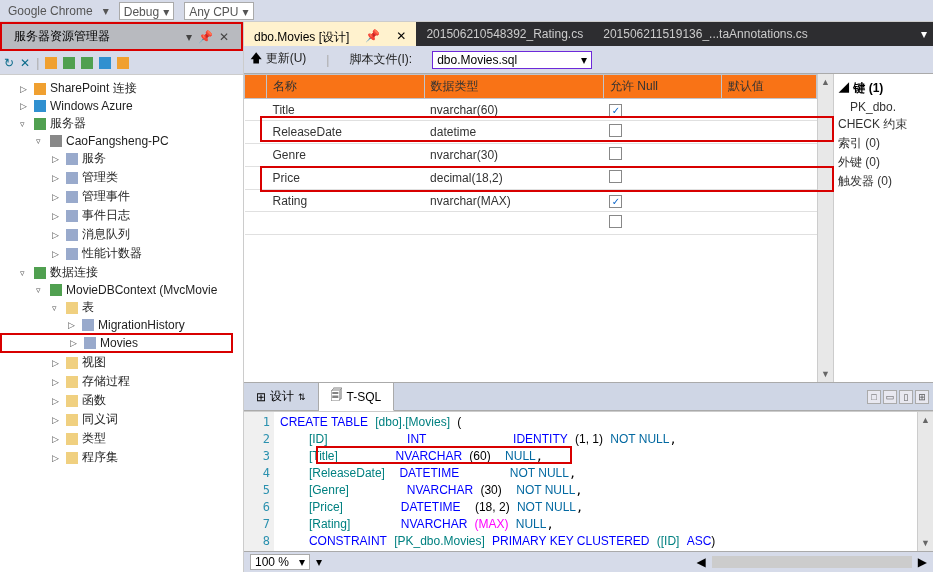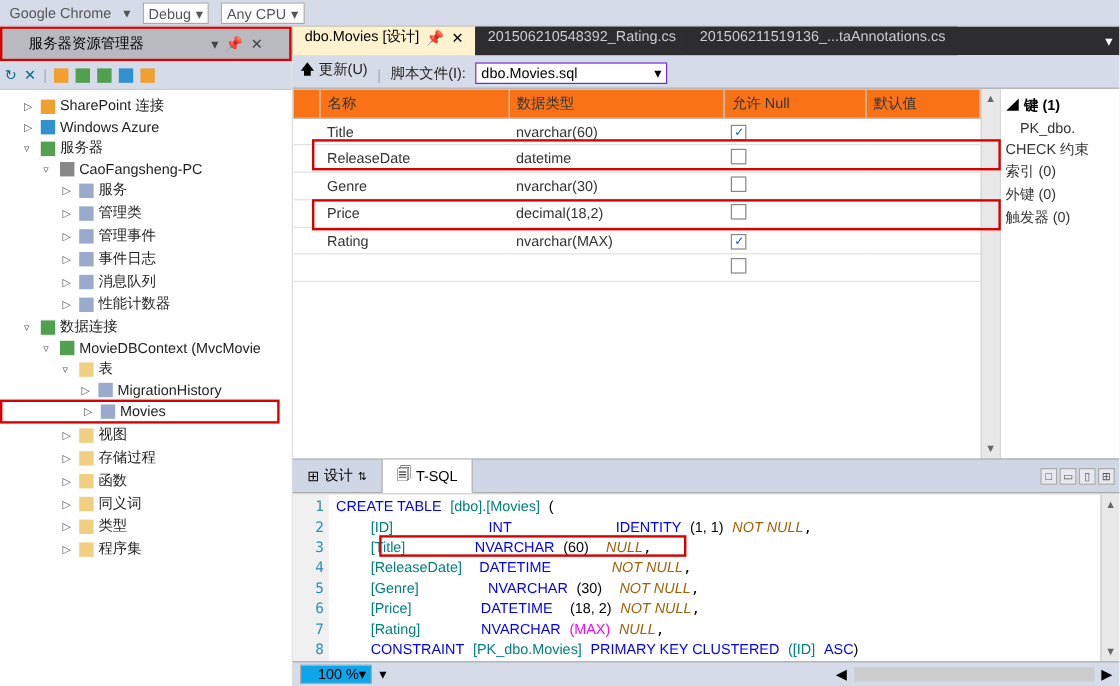--- a/index.html
+++ b/index.html
@@ -1,41 +1,41 @@
 <!DOCTYPE html>
 <html><head>
 <meta charset="utf-8">
 <style>
 * { margin: 0; padding: 0; box-sizing: border-box; font-family: "Microsoft YaHei", "Segoe UI", sans-serif; font-size: 12px; }
 body { background: #eee; width: 933px; height: 572px; overflow: hidden; display: flex; flex-direction: column; }
 .top-bar { height: 22px; background: #d6dbe9; border-bottom: 1px solid #ccc; display: flex; align-items: center; padding: 0 8px; gap: 10px; color: #555; font-size: 11px; }
 .top-bar .dropdown { border: 1px solid #aaa; background: #fff; padding: 0 4px; height: 18px; display: flex; align-items: flex-end; gap: 4px; }
 .main-area { flex: 1; display: flex; overflow: hidden; }
 .left-pane { width: 244px; background: #fff; border-right: 1px solid #ccc; display: flex; flex-direction: column; }
-.pane-title { background: #b8babf; color: #000; padding: 4px 22px; display: flex; align-items: center; justify-content: space-between; border: 2px solid #d80000; }
+.pane-title { background: #b8babf; color: #000; padding: 4px 12px; display: flex; align-items: center; justify-content: space-between; border: 2px solid #d80000; }
 .pane-title-text { font-weight: normal; }
 .pane-title-icons { display: flex; gap: 6px; color: #444; }
 .toolbar { background: #d6dbe9; padding: 2px 4px; display: flex; gap: 6px; align-items: center; border-bottom: 1px solid #ccc; height: 24px; }
 .toolbar span { color: #0a6b8a; font-size: 12px; }
 .tree { flex: 1; background: #fff; color: #1e1e1e; padding: 4px 0; overflow: hidden; }
 .tree-node { display: flex; align-items: center; padding: 1px 0 1px 8px; gap: 4px; white-space: nowrap; cursor: pointer; }
 .tree-node .arrow { width: 10px; font-size: 9px; color: #555; display: inline-block; }
 .indent-1 { padding-left: 20px; }
 .indent-2 { padding-left: 36px; }
 .indent-3 { padding-left: 52px; }
 .indent-4 { padding-left: 68px; }
 .red-box { border: 2px solid #d80000; }
 .right-pane { flex: 1; display: flex; flex-direction: column; background: #fff; }
 .tab-bar { background: #2d2d30; display: flex; height: 24px; }
-.tab { padding: 15px 10px; color: #ccc; background: #2d2d30; display: flex; align-items: flex-end; gap: 6px; cursor: pointer; font-size: 11px; }
+.tab { padding: 5px 10px; color: #ccc; background: #2d2d30; display: flex; align-items: flex-start; gap: 16px; cursor: pointer; font-size: 11px; }
 .tab.active { background: #fff2ce; color: #000; border-top: 2px solid #fff2ce; }
 .tab.active .close { color: #000; }
 .tab-bar .spacer { flex: 1; }
 .tab-bar .tab-dropdown { color: #fff; padding: 0 6px; display: flex; align-items: center; }
-.subtoolbar { background: #d6dbe9; padding: 3px 6px; display: flex; align-items: flex-end; gap: 8px; border-bottom: 1px solid #aaa; }
+.subtoolbar { background: #d6dbe9; padding: 3px 6px; display: flex; align-items: center; gap: 20px; border-bottom: 1px solid #aaa; }
 .subtoolbar .lbl { color: #222; }
 .subtoolbar .combo { border: 1px solid #6d28d9; background: #fff; padding: 1px 4px; flex: 0 0 160px; display: flex; justify-content: space-between; align-items: center; }
 .design-area { display: flex; flex: 1; overflow: hidden; }
 .table-grid { flex: 1; background: #fff; }
 .table-grid table { border-collapse: collapse; width: 100%; }
 .table-grid th { background: #f97316; border: 1px solid #c0c4cc; padding: 3px 6px; text-align: left; font-weight: normal; color: #333; }
 .table-grid td { border-bottom: 1px solid #e0e0e0; padding: 3px 6px; color: #333; height: 22px; }
 .table-grid tr td:first-child { width: 20px; text-align: center; color: #666; }
 .checkbox { width: 13px; height: 13px; border: 1px solid #888; display: inline-block; background: #fff; text-align: center; line-height: 11px; font-size: 10px; color: #0a64c8; }
 .checkbox.checked::after { content: "✓"; }
@@ -49,24 +49,24 @@
 .bottom-tabs .spacer { flex: 1; }
 .bottom-tabs .mini-icons { display: flex; gap: 2px; padding: 0 4px; align-items: center; }
 .bottom-tabs .mini-icons span { width: 14px; height: 14px; border: 1px solid #aaa; background: #e8e8f0; font-size: 9px; text-align: center; line-height: 12px; color: #555; }
 .sql-area { flex: 0 0 140px; background: #fff; display: flex; overflow: hidden; border-top: 1px solid #ccc; }
 .gutter { width: 30px; background: #f0f0f0; color: #2b91af; text-align: right; padding: 2px 4px 0 0; font-family: Consolas, monospace; font-size: 12px; line-height: 17px; }
 .code { flex: 1; font-family: Consolas, monospace; font-size: 12px; line-height: 17px; padding: 2px 0 0 6px; white-space: pre; position: relative; }
 .kw { color: #0000ff; }
 .fn { color: #008080; }
 .br { color: #000; }
 .num { color: #000; }
-.null { color: #a16207; font-style: italic; }
+.null { color: #0369a1; }
 .red-code-box { position: absolute; border: 2px solid #d80000; left: 42px; top: 34px; width: 256px; height: 18px; }
 .status-bar { background: #d6dbe9; padding: 2px 6px; display: flex; align-items: center; gap: 6px; border-top: 1px solid #aaa; font-size: 11px; }
-.status-bar .combo { border: 1px solid #aaa; background: #0ea5e9; padding: 0 4px; width: 60px; display: flex; justify-content: flex-end; }
+.status-bar .combo { border: 1px solid #aaa; background: #ffffff; padding: 0 4px; width: 60px; display: flex; justify-content: space-between; }
 .scrollbar-v { width: 16px; background: #e8e8e8; border-left: 1px solid #ccc; display: flex; flex-direction: column; }
 .scrollbar-v .arrow { height: 16px; text-align: center; font-size: 9px; color: #666; line-height: 16px; }
 .icon-color { display: inline-block; width: 12px; height: 12px; vertical-align: middle; }
 .orange { background: #f0a030; }
 .blue { background: #3090d0; }
 .green { background: #50a050; }
 .folder { background: #f0d080; }
 .grid-icon { background: #9ac; }
 .key-icon::before { content: "🔑"; font-size: 10px; }
 </style>

